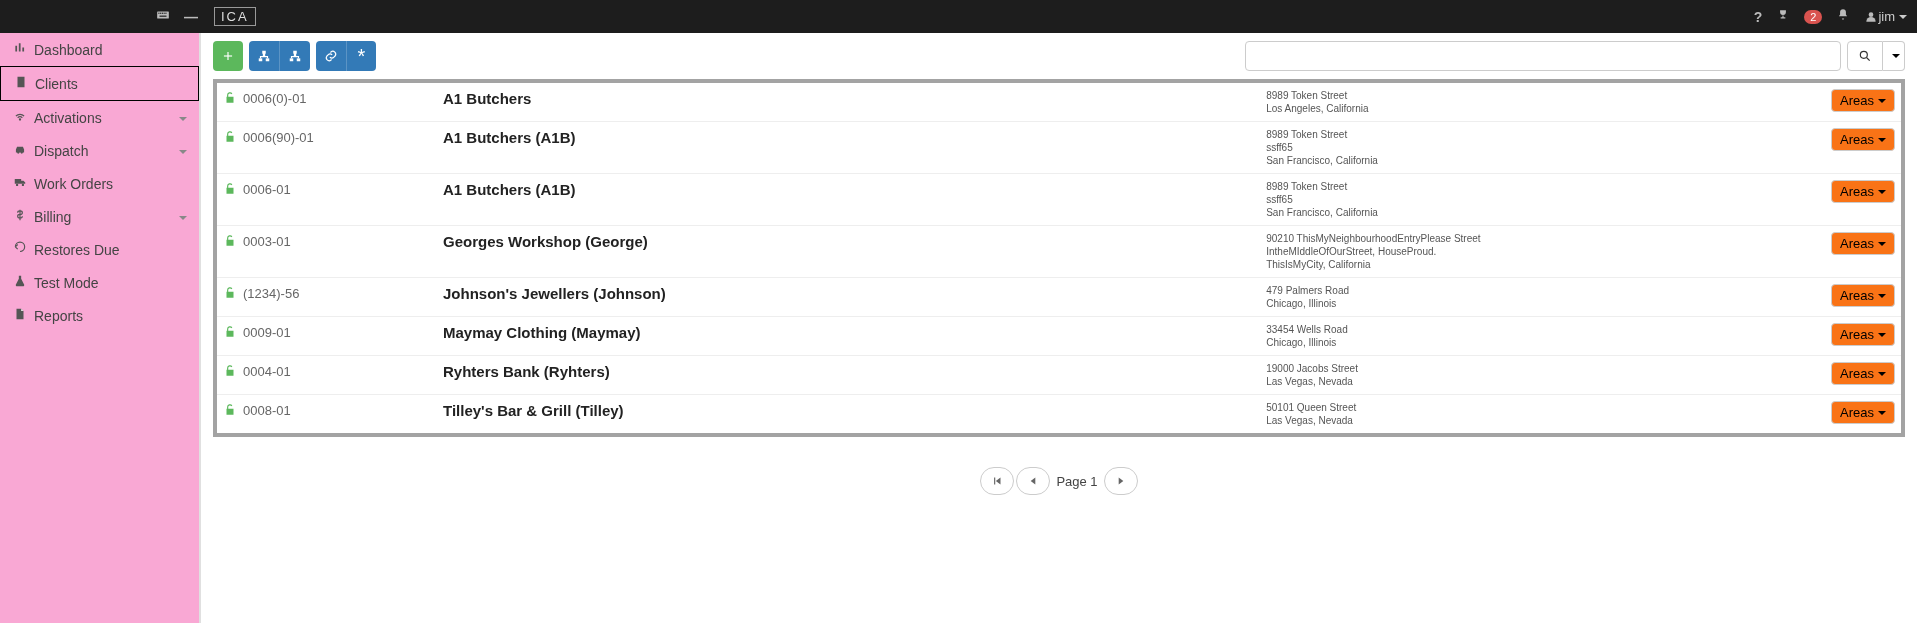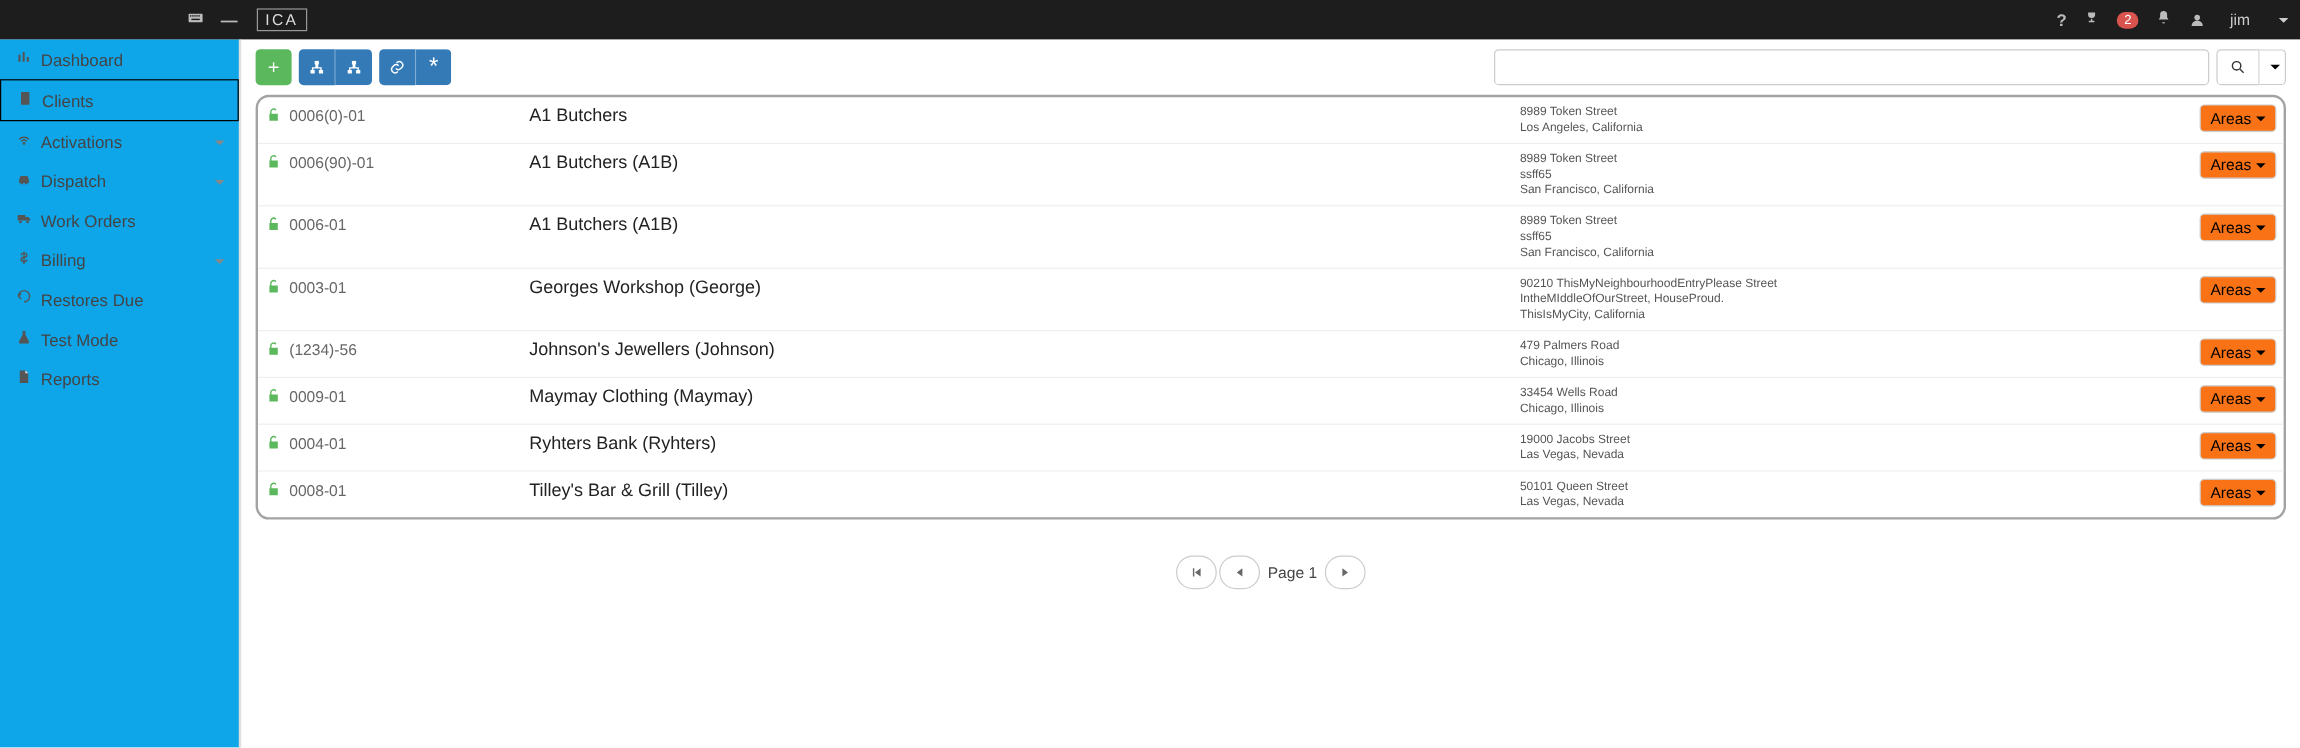--- a/index.html
+++ b/index.html
@@ -47,40 +47,40 @@
     color: #fff;
     border-radius: 8px;
     padding: 1px 6px;
     font-size: 11px;
   }
   .topbar .user {
     color: #ccc;
     font-size: 13px;
     display: flex;
     align-items: center;
-    gap: 20px;
+    gap: 0;
   }
   .caret-down::after {
     content: "";
     display: inline-block;
     border-left: 4px solid transparent;
     border-right: 4px solid transparent;
     border-top: 4px solid currentColor;
     margin-left: 4px;
     vertical-align: middle;
   }
 
   
   .app {
     display: flex;
     height: calc(623px - 33px);
   }
   .sidebar {
     width: 200px;
-    background: #0ea5e9;
+    background: #f9a8d4;
     border-right: 1px solid #e0e0e0;
   }
   .sidebar .nav-item {
     display: flex;
     align-items: center;
     padding: 8px 12px;
     color: #444;
     cursor: pointer;
     position: relative;
   }
@@ -155,22 +155,22 @@
     display: inline-flex;
     align-items: center;
     justify-content: center;
     cursor: pointer;
   }
   .search-btn { border-radius: 4px 0 0 4px; margin-left: 6px; }
   .search-caret { border-left: none; border-radius: 0 4px 4px 0; width: 22px; }
 
   
   .client-list {
-    border: 2px solid #a3a3a3;
-    border-radius: 11px;
+    border: 4px solid #a3a3a3;
+    border-radius: 0;
     overflow: hidden;
   }
   .client-row {
     display: flex;
     border-top: 1px solid #eee;
     padding: 6px 6px;
   }
   .client-row:first-child { border-top: none; }
   .col-lock {
     width: 20px;
@@ -183,20 +183,21 @@
     width: 200px;
     color: #666;
     font-size: 13px;
     padding-top: 2px;
   }
   .col-name {
     flex: 1.5;
     font-size: 15px;
     color: #222;
     padding-top: 1px;
+    font-weight: bold;
   }
   .col-addr {
     flex: 1;
     color: #555;
     font-size: 10px;
   }
   .col-addr div { line-height: 1.3; }
   .col-areas {
     width: 80px;
     display: flex;

